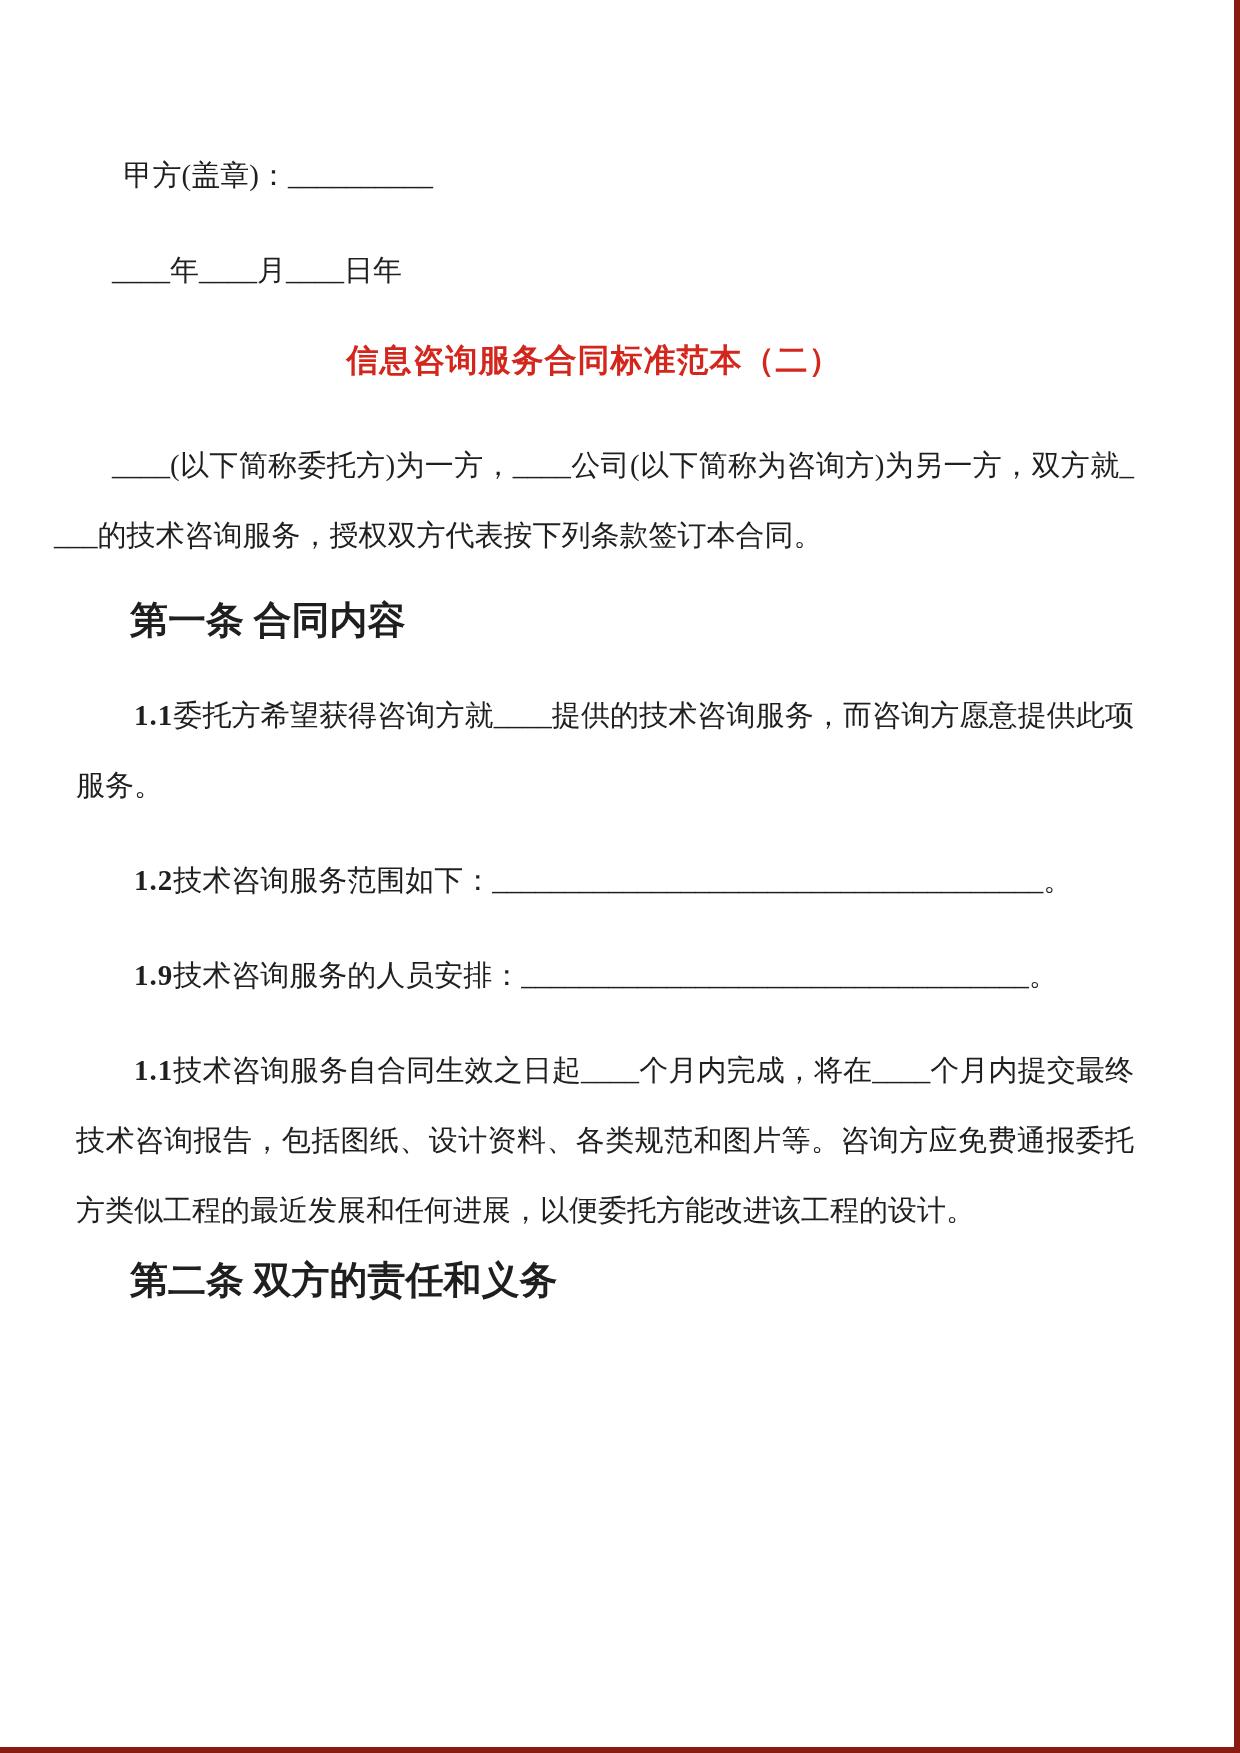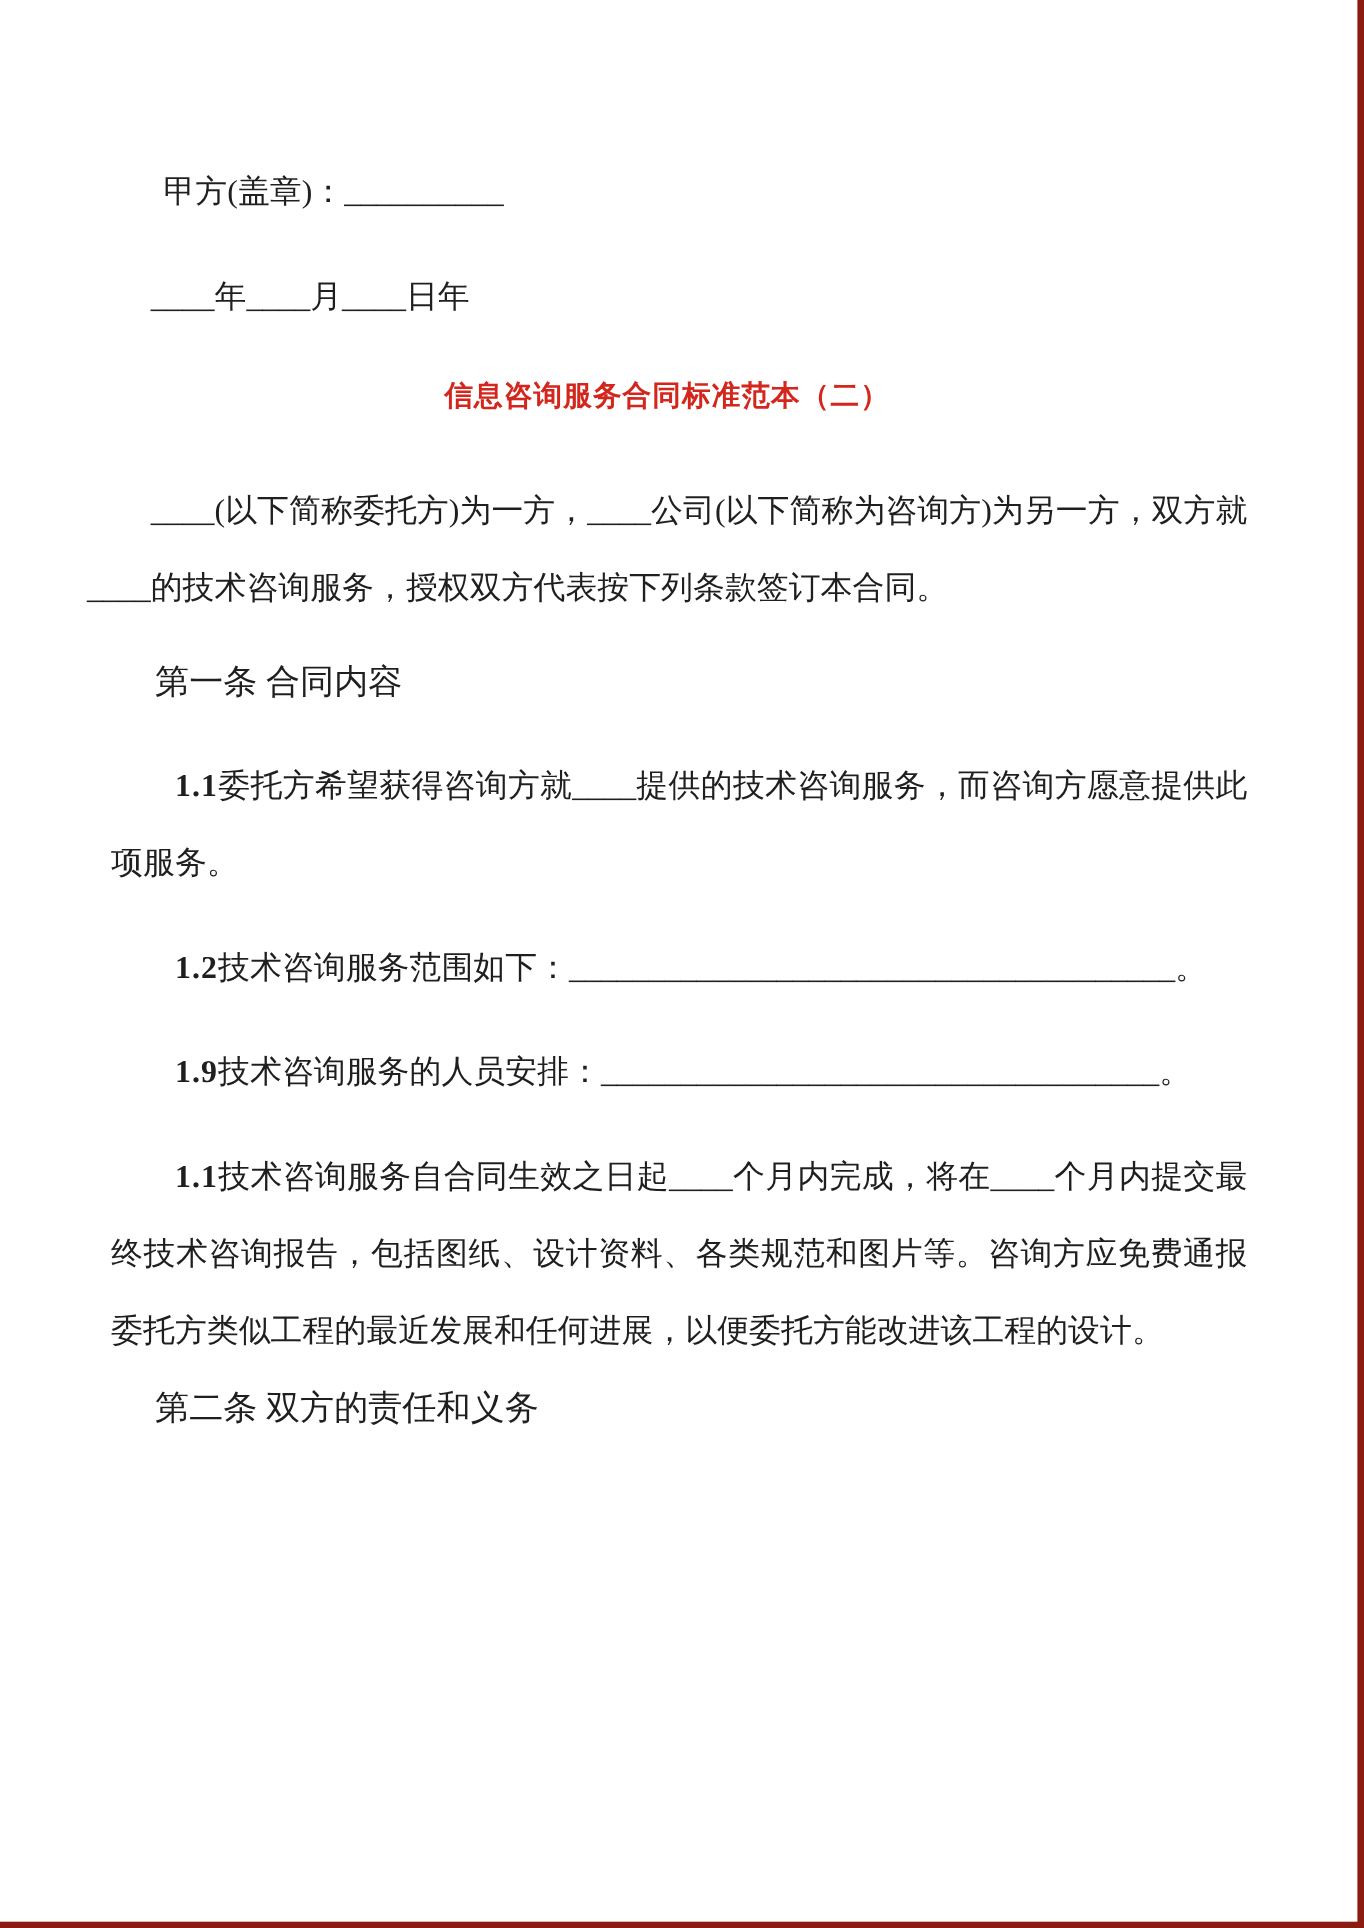--- a/index.html
+++ b/index.html
@@ -10,46 +10,46 @@
     background: #ffffff;
     font-family: "Liberation Serif", "DejaVu Serif", serif;
     color: #1f1f1f;
     border-right: 6px solid #8b1a10;
     border-bottom: 6px solid #8b1a10;
     overflow: hidden;
   }
   .page {
     width: 100%;
     height: 100%;
-    padding: 140px 100px 0 79px;
+    padding: 140px 100px 0 54px;
     font-size: 29px;
     line-height: 70px;
   }
   p, h1, h2 { margin: 0; padding: 0; }
   .sig-a { text-indent: 2.4em; }
   .sig-b { text-indent: 0; }
   .date-line { margin-top: 25px; text-indent: 2em; }
   .doc-title {
     margin-top: 20px;
-    font-size: 26px;
+    font-size: 32px;
     font-weight: bold;
     color: #d3261c;
     text-align: center;
     line-height: 70px;
     letter-spacing: 1px;
   }
   .para {
     text-indent: 2em;
     text-align: justify;
     word-break: break-all;
   }
   .intro { margin-top: 35px; }
   .sec {
-    font-size: 31px;
-    font-weight: normal;
+    font-size: 38px;
+    font-weight: bold;
     text-indent: 2em;
     line-height: 70px;
   }
   .sec1 { margin-top: 15px; }
   .sec2 { margin-top: 0; }
   .clause { margin-top: 25px; margin-left: 22px; }
   .num { font-weight: bold; letter-spacing: 1px; }
 </style>
 </head>
 <body>

